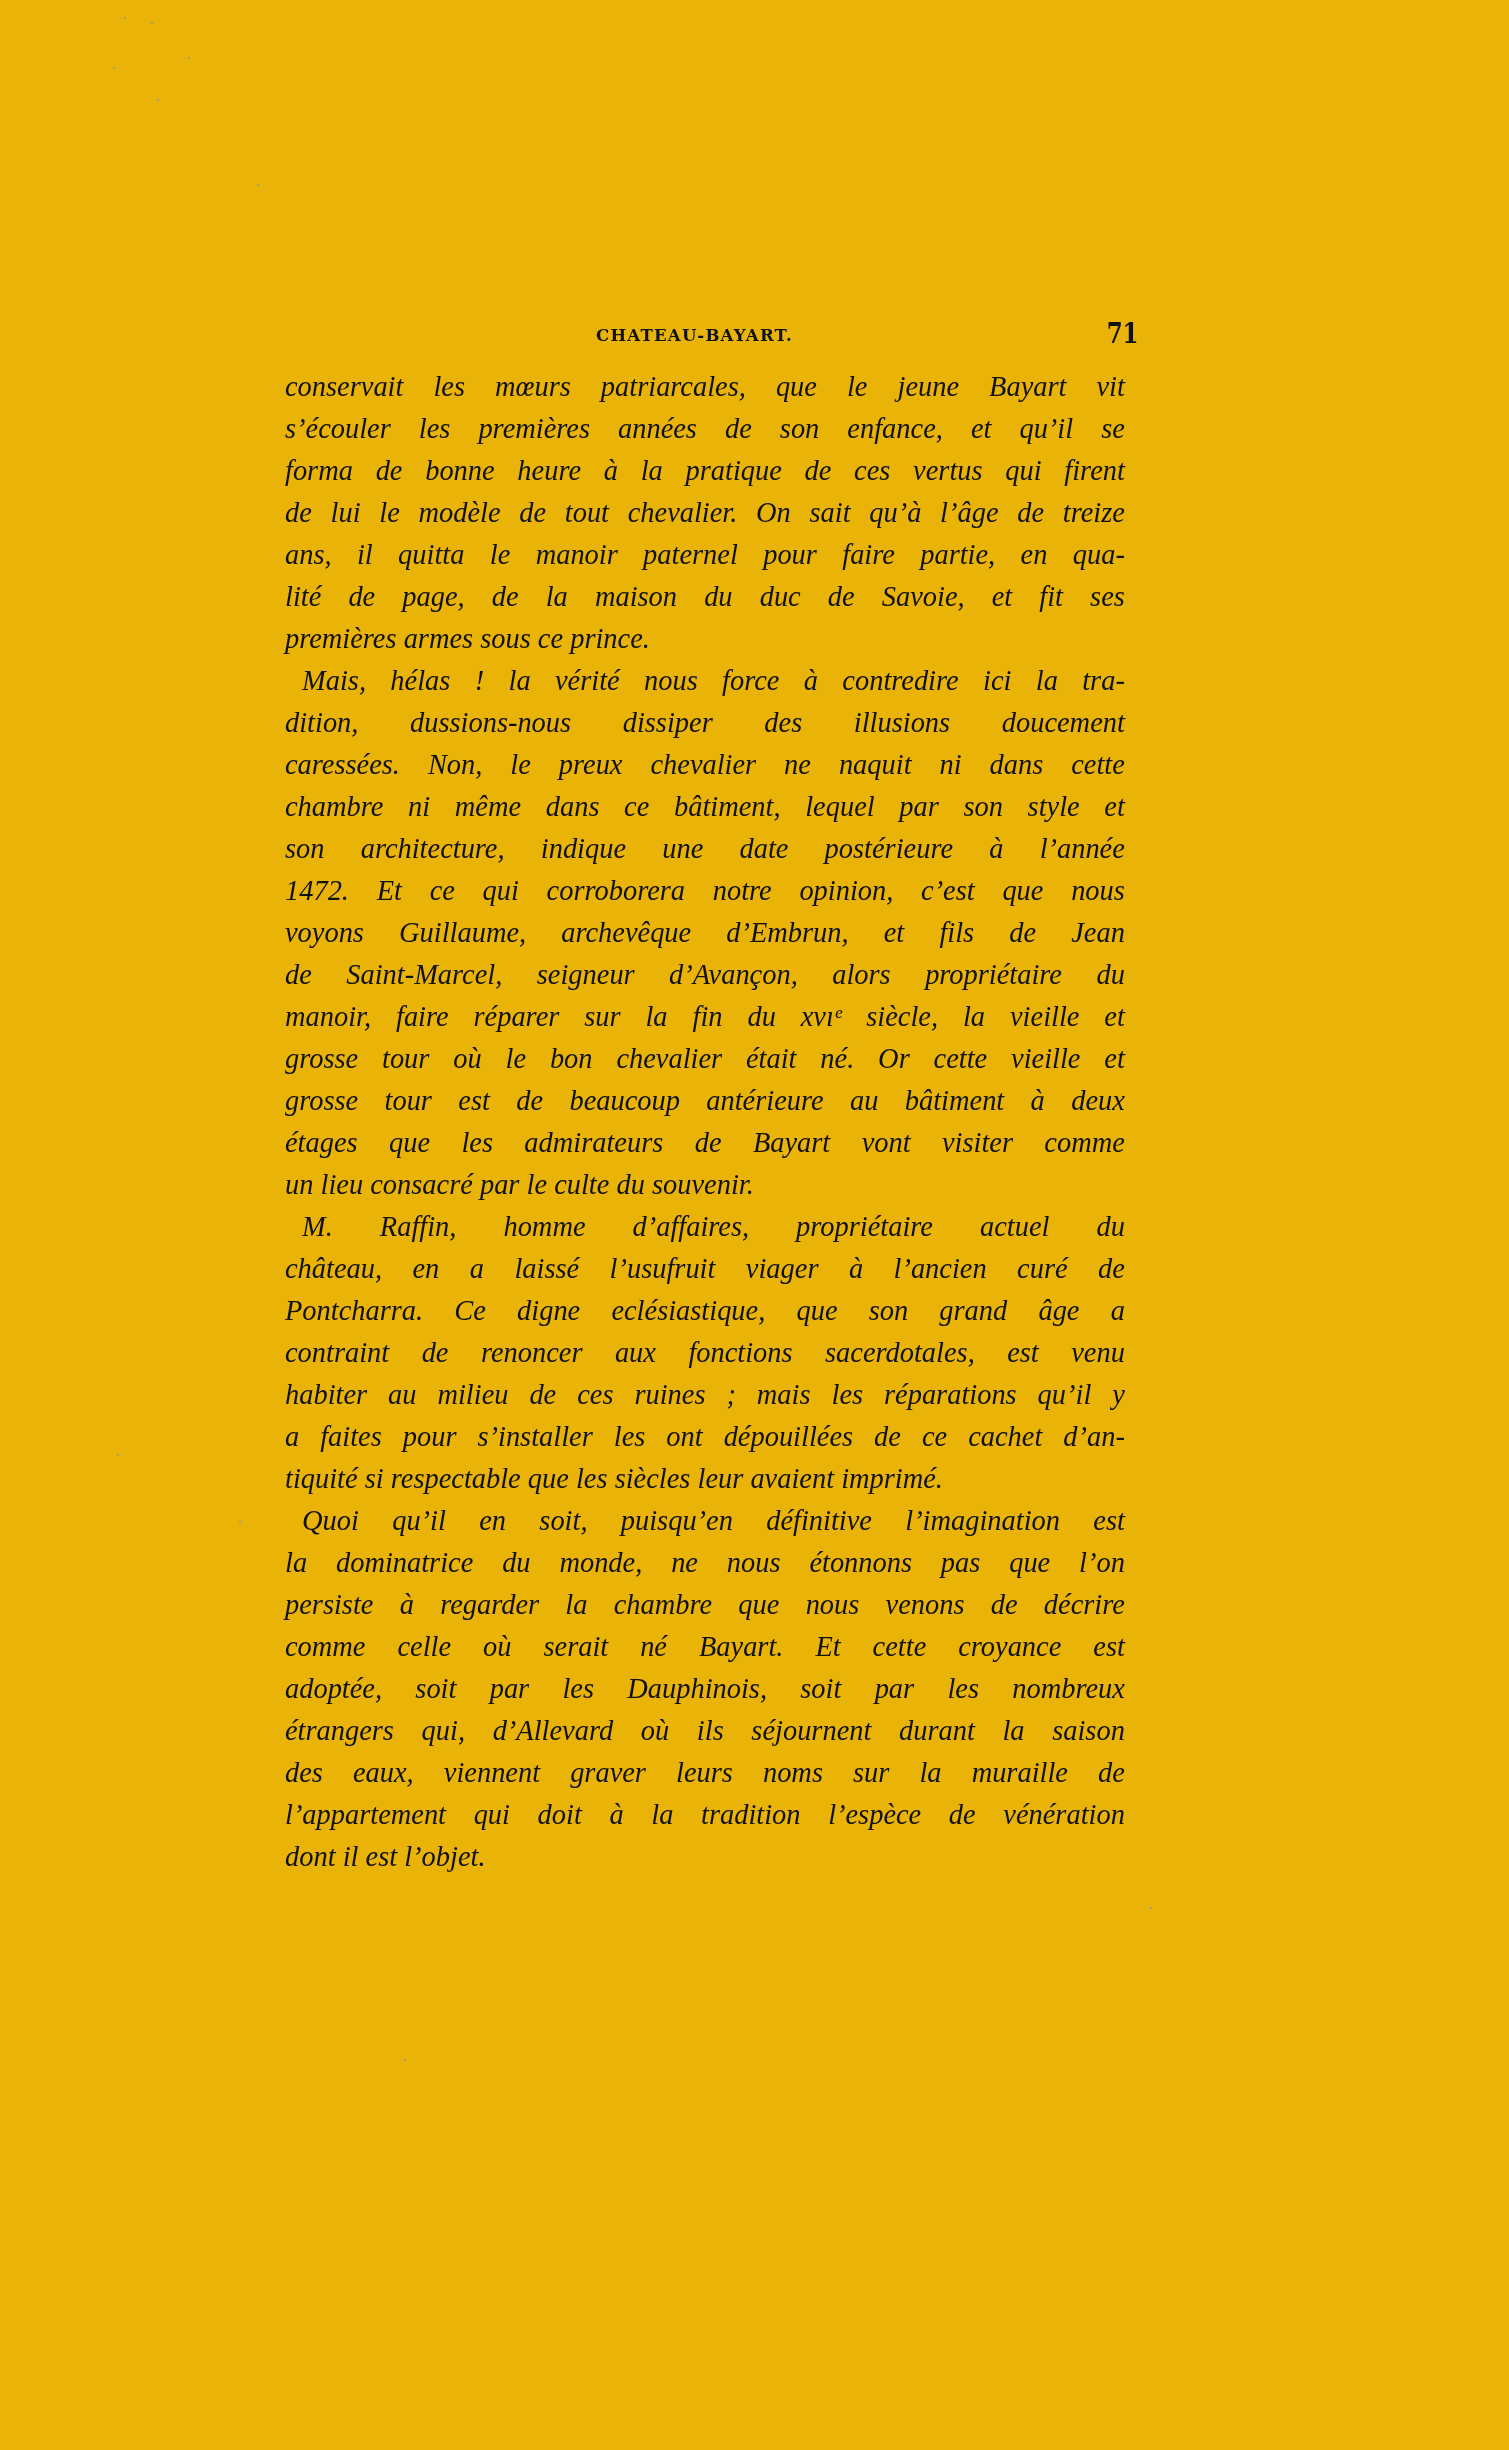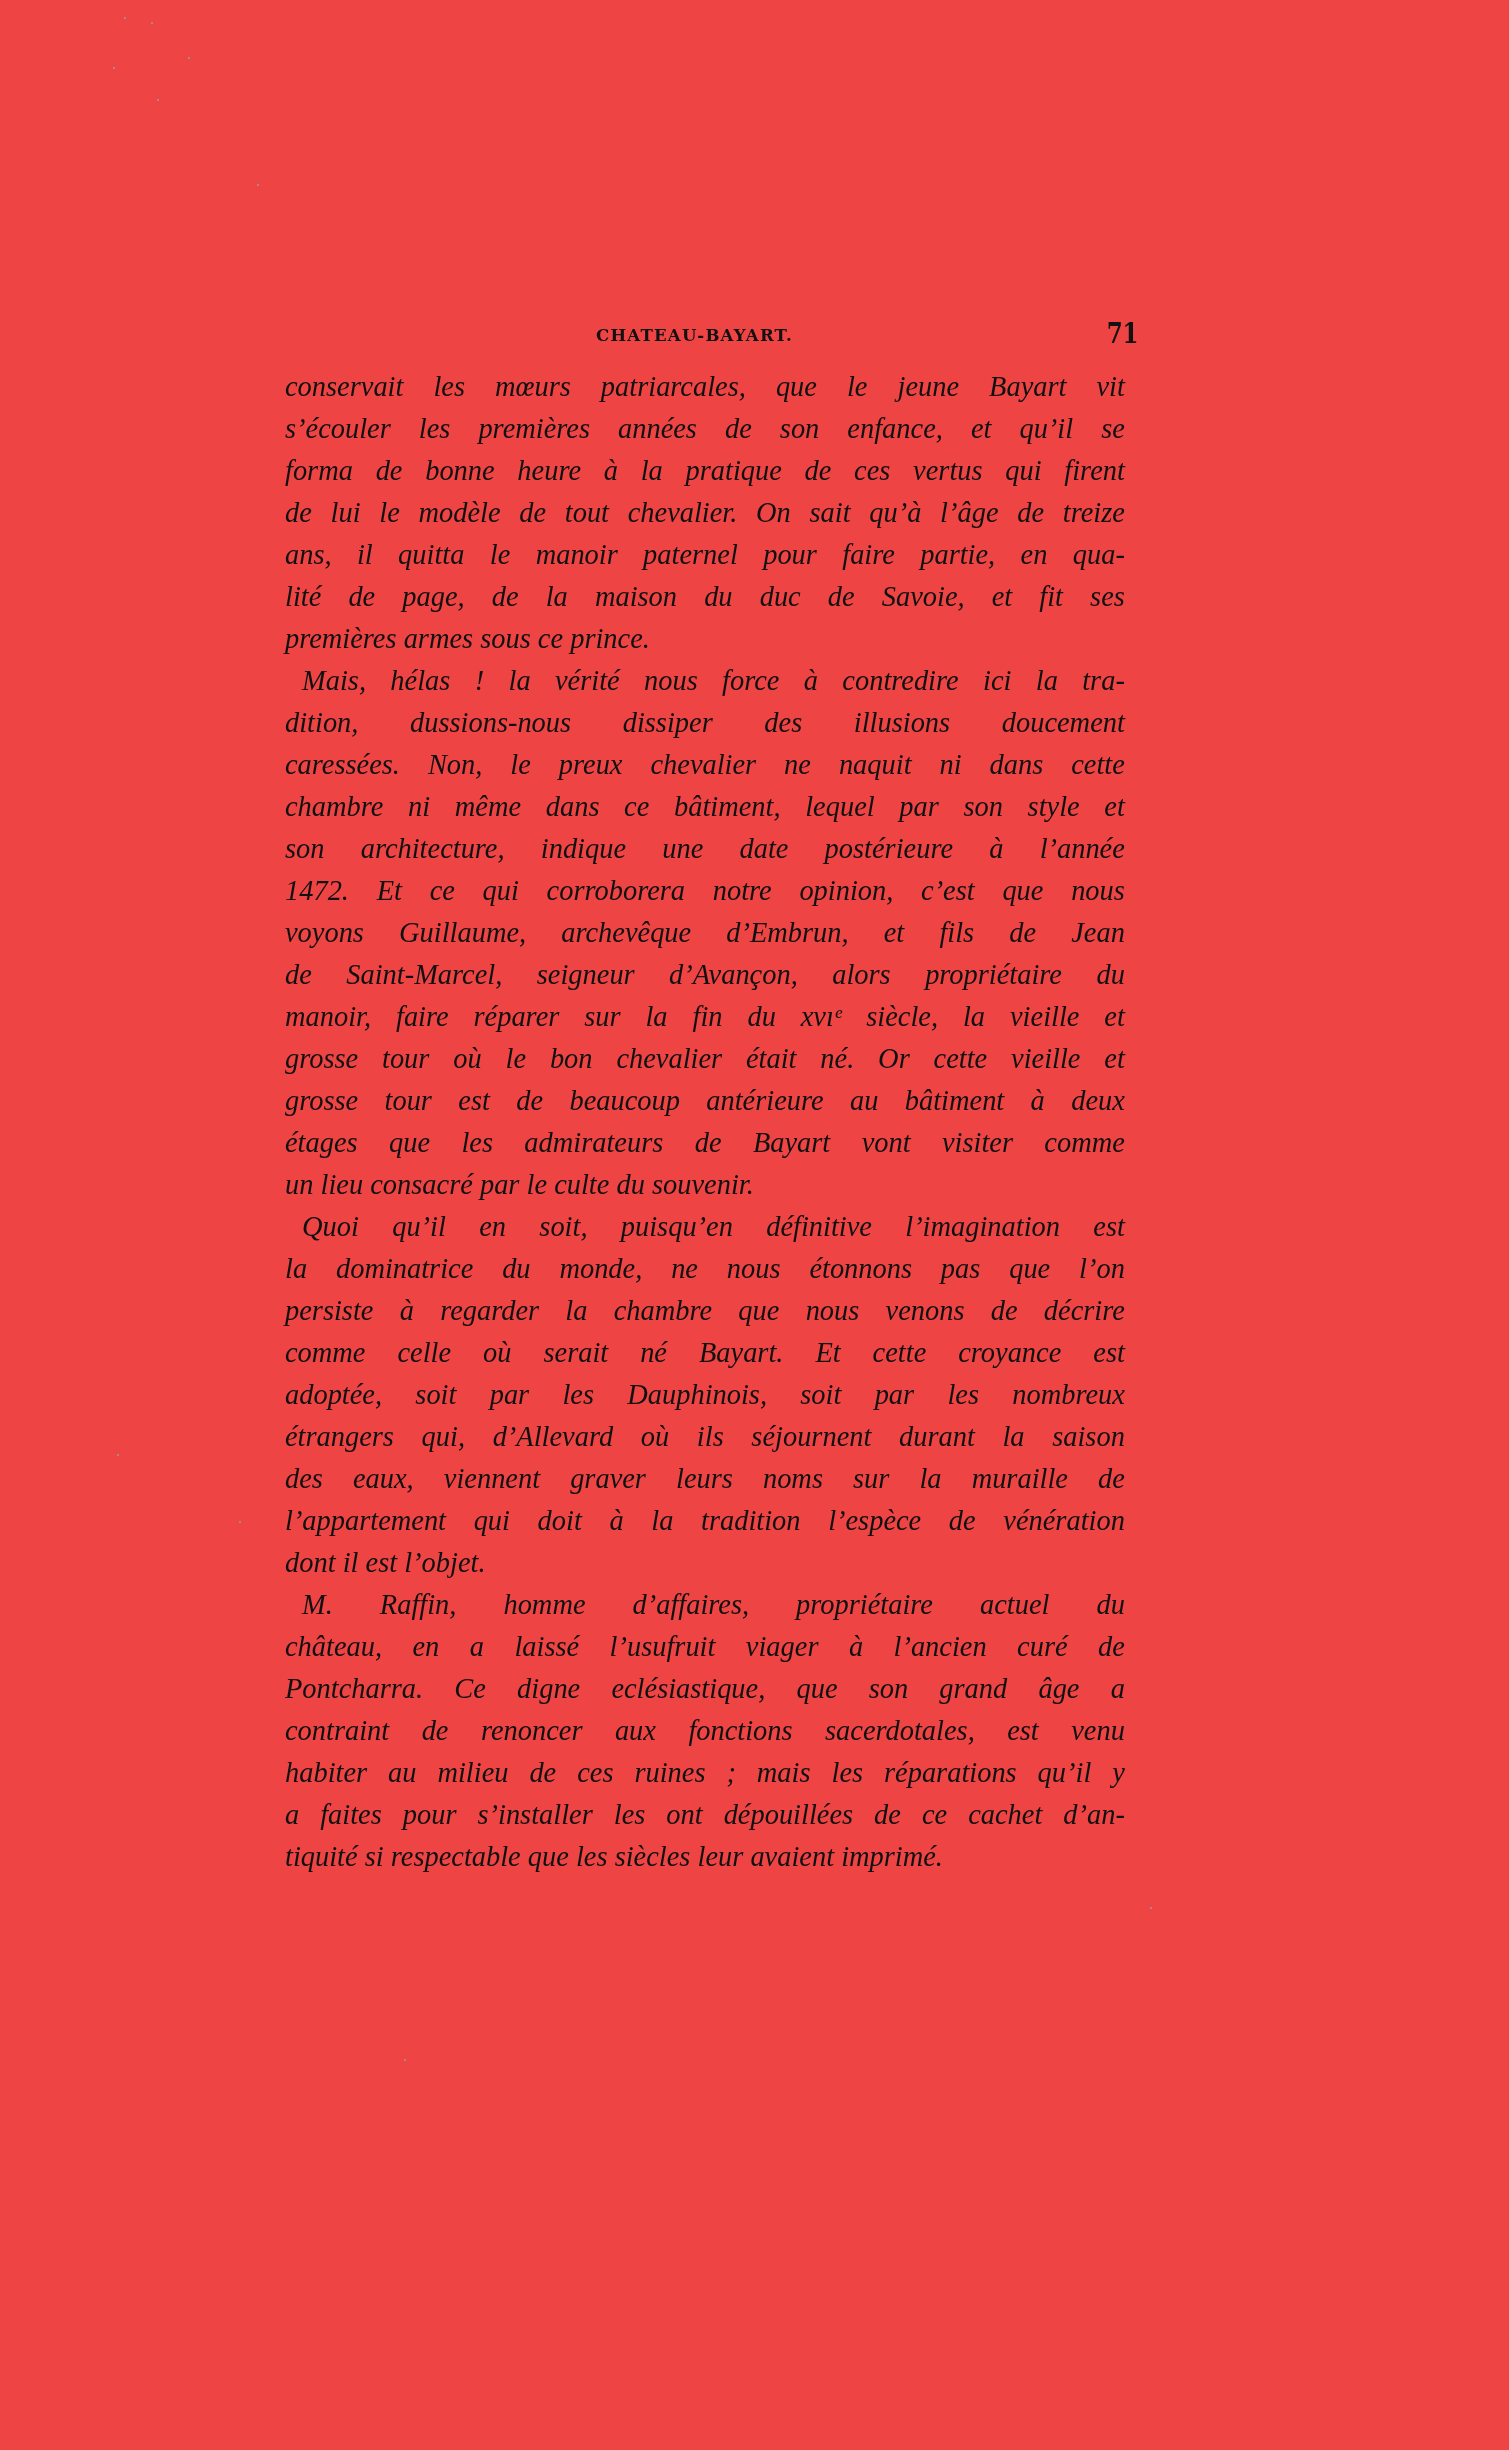--- a/index.html
+++ b/index.html
@@ -12,21 +12,21 @@
       height: 2450px;
       position: relative;
       overflow: hidden;
       color: #111111;
       font-family: "DejaVu Serif", "Liberation Serif", serif;
     }
     .page {
       position: absolute;
       left: 0; top: 0;
       width: 1509px; height: 2450px;
-      background: #ef4444;
+      background: #eab308;
     }
     .running-head {
       position: absolute;
       left: 285px;
       top: 318px;
       width: 857px;
       height: 32px;
     }
     .running-title {
       position: absolute;
@@ -114,39 +114,39 @@
       <span class="line">voyons Guillaume, archevêque d’Embrun, et fils de Jean</span>
       <span class="line">de Saint-Marcel, seigneur d’Avançon, alors propriétaire du</span>
       <span class="line">manoir, faire réparer sur la fin du xvıᵉ siècle, la vieille et</span>
       <span class="line">grosse tour où le bon chevalier était né. Or cette vieille et</span>
       <span class="line">grosse tour est de beaucoup antérieure au bâtiment à deux</span>
       <span class="line">étages que les admirateurs de Bayart vont visiter comme</span>
       <span class="line last">un lieu consacré par le culte du souvenir.</span>
     </div>
 
     <div>
+      <span class="line indent">M. Raffin, homme d’affaires, propriétaire actuel du</span>
+      <span class="line">château, en a laissé l’usufruit viager à l’ancien curé de</span>
+      <span class="line">Pontcharra. Ce digne eclésiastique, que son grand âge a</span>
+      <span class="line">contraint de renoncer aux fonctions sacerdotales, est venu</span>
+      <span class="line">habiter au milieu de ces ruines ; mais les réparations qu’il y</span>
+      <span class="line">a faites pour s’installer les ont dépouillées de ce cachet d’an-</span>
+      <span class="line last">tiquité si respectable que les siècles leur avaient imprimé.</span>
+    </div>
+
+    <div>
       <span class="line indent">Quoi qu’il en soit, puisqu’en définitive l’imagination est</span>
       <span class="line">la dominatrice du monde, ne nous étonnons pas que l’on</span>
       <span class="line">persiste à regarder la chambre que nous venons de décrire</span>
       <span class="line">comme celle où serait né Bayart. Et cette croyance est</span>
       <span class="line">adoptée, soit par les Dauphinois, soit par les nombreux</span>
       <span class="line">étrangers qui, d’Allevard où ils séjournent durant la saison</span>
       <span class="line">des eaux, viennent graver leurs noms sur la muraille de</span>
       <span class="line">l’appartement qui doit à la tradition l’espèce de vénération</span>
       <span class="line last">dont il est l’objet.</span>
-    </div>
-
-    <div>
-      <span class="line indent">M. Raffin, homme d’affaires, propriétaire actuel du</span>
-      <span class="line">château, en a laissé l’usufruit viager à l’ancien curé de</span>
-      <span class="line">Pontcharra. Ce digne eclésiastique, que son grand âge a</span>
-      <span class="line">contraint de renoncer aux fonctions sacerdotales, est venu</span>
-      <span class="line">habiter au milieu de ces ruines ; mais les réparations qu’il y</span>
-      <span class="line">a faites pour s’installer les ont dépouillées de ce cachet d’an-</span>
-      <span class="line last">tiquité si respectable que les siècles leur avaient imprimé.</span>
     </div>
   </div>
 
   <span class="speck" style="left:124px;top:17.4px;"></span>
   <span class="speck" style="left:151px;top:22px;"></span>
   <span class="speck" style="left:188px;top:57px;"></span>
   <span class="speck" style="left:113px;top:67px;"></span>
   <span class="speck" style="left:157px;top:99px;"></span>
   <span class="speck" style="left:257px;top:184px;"></span>
   <span class="speck" style="left:117px;top:1454px;"></span>

